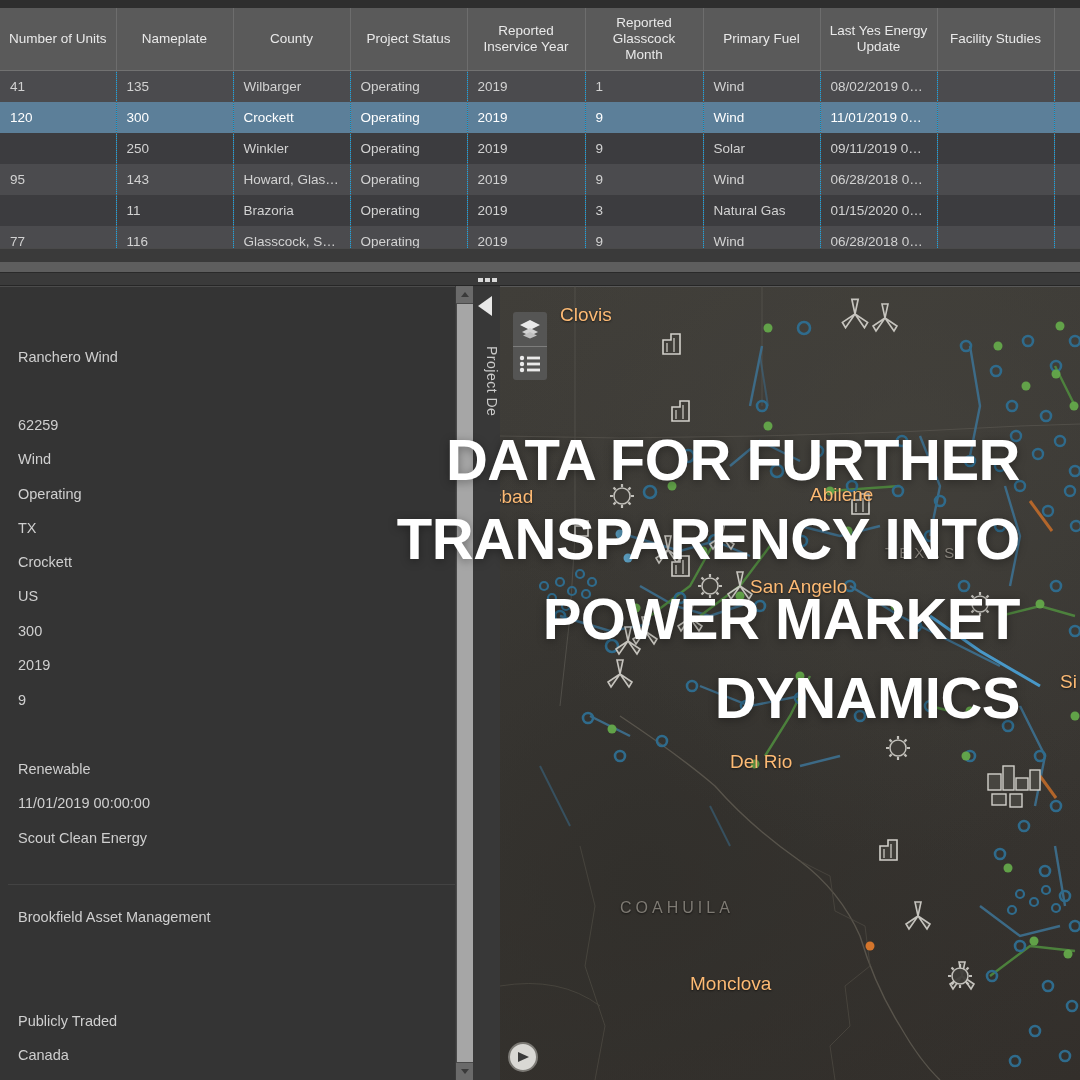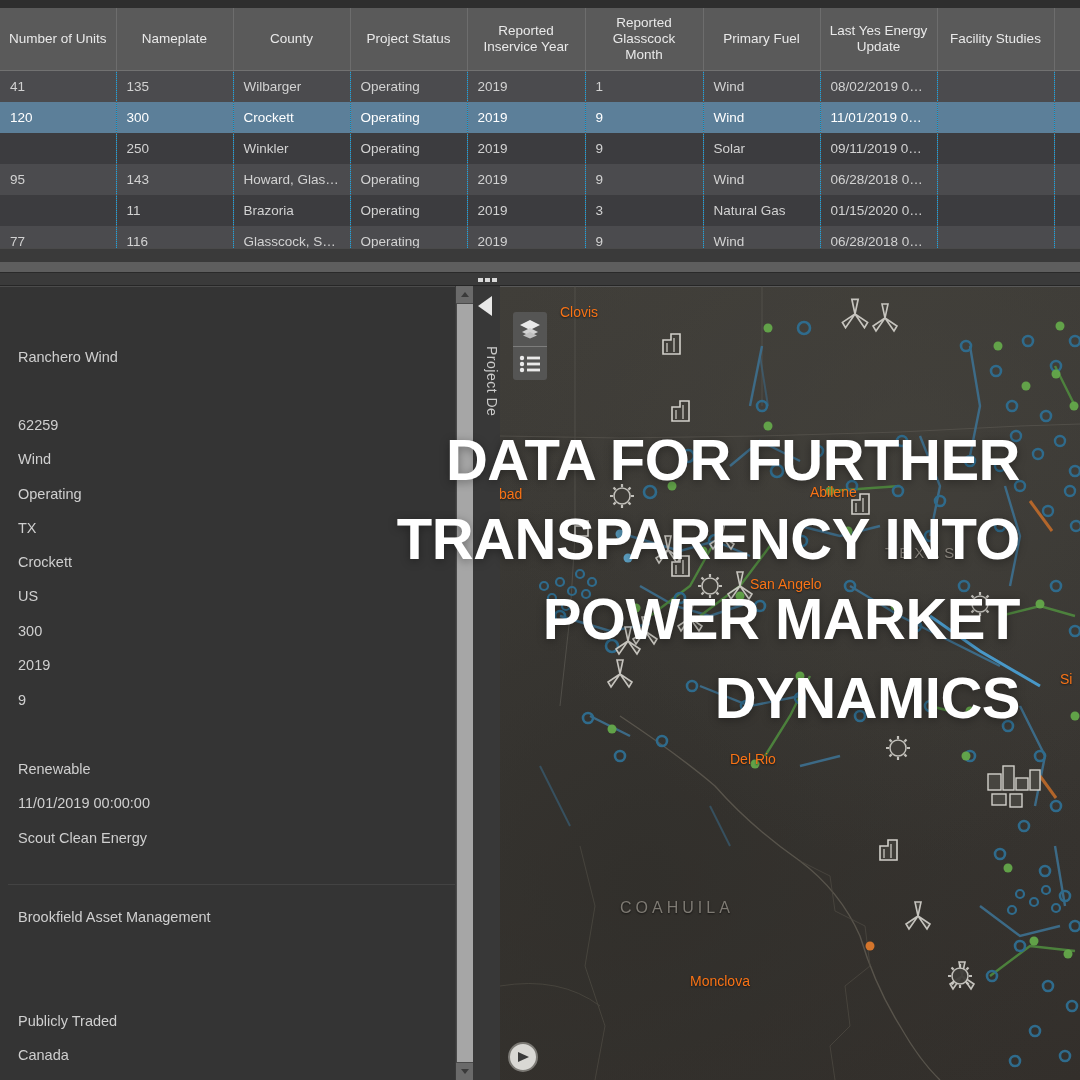--- a/index.html
+++ b/index.html
@@ -118,21 +118,21 @@
   .map .basemap {
     position: absolute; inset: 0;
     background:
       radial-gradient(circle at 70% 20%, rgba(70,68,62,.55), transparent 55%),
       radial-gradient(circle at 25% 75%, rgba(48,46,42,.8), transparent 60%),
       linear-gradient(160deg, #403e39 0%, #3a3834 45%, #332f2b 100%);
   }
   .map .toprule { position:absolute; left:0; top:0; width:580px; height:1px; background:#585858; }
 
   .mlabel {
-    position: absolute; color: #f97316; font-size: 14px; white-space: nowrap;
+    position: absolute; color: #fdba74; font-size: 19px; white-space: nowrap;
     text-shadow: 0 1px 2px rgba(0,0,0,.6);
   }
   .mlabel.state {
     font-size: 15px; letter-spacing: 5px; color: #8d8880;
   }
   .mlabel.big { font-size: 16px; letter-spacing: 4px; color: #7e7a73; text-align: center; }
 
   
   .mapctl {
     position: absolute; left: 13px; top: 26px; width: 34px;

